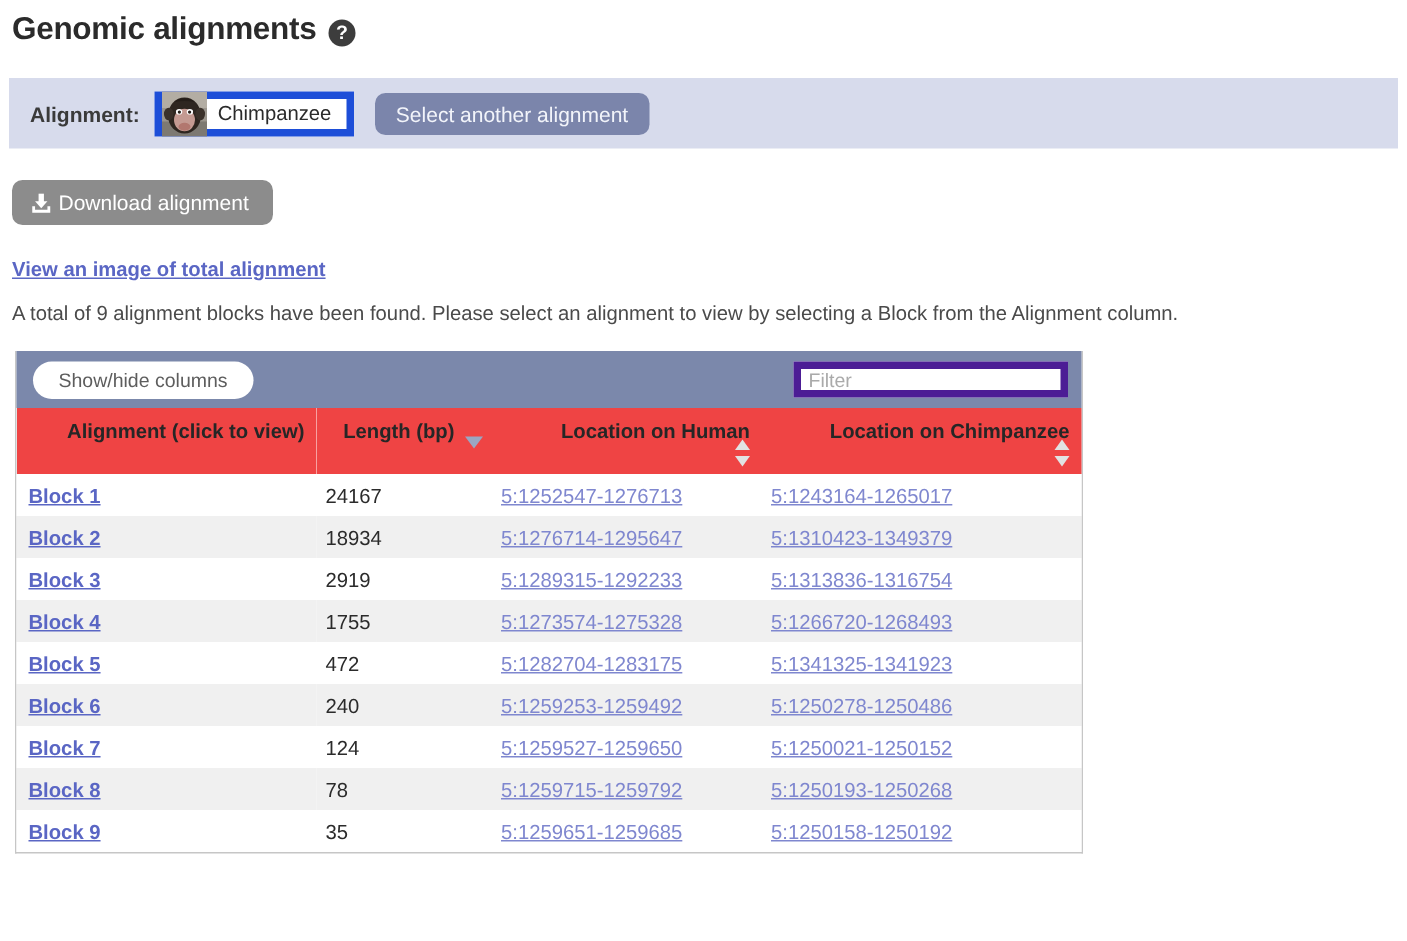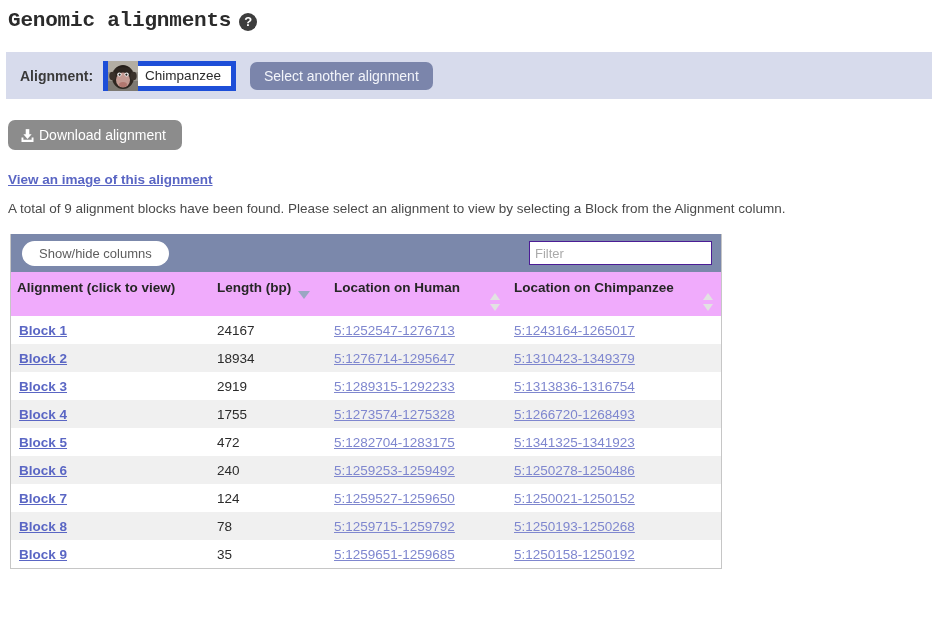--- a/index.html
+++ b/index.html
@@ -23,21 +23,20 @@
     gap: 8px;
     padding: 6px 0 0 8px;
     height: 34px;
     box-sizing: border-box;
   }
   .page-title {
     font-size: 21px;
     font-weight: bold;
     color: #2b2b2b;
     letter-spacing: -0.2px;
-    font-family: Liberation Mono, monospace;
   }
   .help-icon {
     width: 18px;
     height: 18px;
     border-radius: 50%;
     background: #3d3d3d;
     color: #ffffff;
     font-size: 13px;
     font-weight: bold;
     line-height: 18px;
@@ -162,42 +161,42 @@
     border-radius: 14px;
     height: 25px;
     padding: 0 17px;
     font-size: 13px;
     font-family: "Liberation Sans", sans-serif;
     cursor: pointer;
   }
   .filter-input {
     width: 183px;
     height: 24px;
-    border: 1px solid #4c1d95;
+    border: 5px solid #4c1d95;
     background: #ffffff;
     font-size: 13px;
     font-family: "Liberation Sans", sans-serif;
     color: #333;
     padding: 0 5px;
     box-sizing: border-box;
     outline: none;
   }
   .filter-input::placeholder { color: #aaaaaa; }
 
   table.align-table {
     width: 100%;
     border-collapse: collapse;
     table-layout: fixed;
   }
   table.align-table thead th {
-    background: #f0abfc;
+    background: #ef4444;
     color: #262626;
     font-size: 13.5px;
     font-weight: bold;
-    text-align: left;
+    text-align: right;
     vertical-align: top;
     padding: 8px 6px 10px 6px;
     height: 44px;
     box-sizing: border-box;
     position: relative;
     cursor: pointer;
   }
   th.col-alignment { width: 200px; padding-left: 8px; }
   th.col-length    { width: 117px; }
   th.col-human     { width: 180px; }
@@ -297,21 +296,21 @@
     <svg class="dl-icon" width="15" height="15" viewBox="0 0 16 16">
       <rect x="6.1" y="1.2" width="3.8" height="6.2" fill="#ffffff"></rect>
       <path d="M3.6 6.6 L12.4 6.6 L8 11.6 Z" fill="#ffffff"></path>
       <path d="M1.6 10.2 L3.6 10.2 L3.6 12.6 L12.4 12.6 L12.4 10.2 L14.4 10.2 L14.4 14.8 L1.6 14.8 Z" fill="#ffffff"></path>
     </svg>
     <span>Download alignment</span>
   </button>
 </div>
 
 <div class="view-image-wrap">
-  <a class="view-image-link">View an image of this alignment</a>
+  <a class="view-image-link">View an image of total alignment</a>
 </div>
 
 <div class="info-text">A total of 9 alignment blocks have been found. Please select an alignment to view by selecting a Block from the Alignment column.</div>
 
 <div class="table-wrap">
 
   <div class="table-toolbar">
     <button class="btn-showhide">Show/hide columns</button>
     <input class="filter-input" type="text" placeholder="Filter" style="">
   </div>

